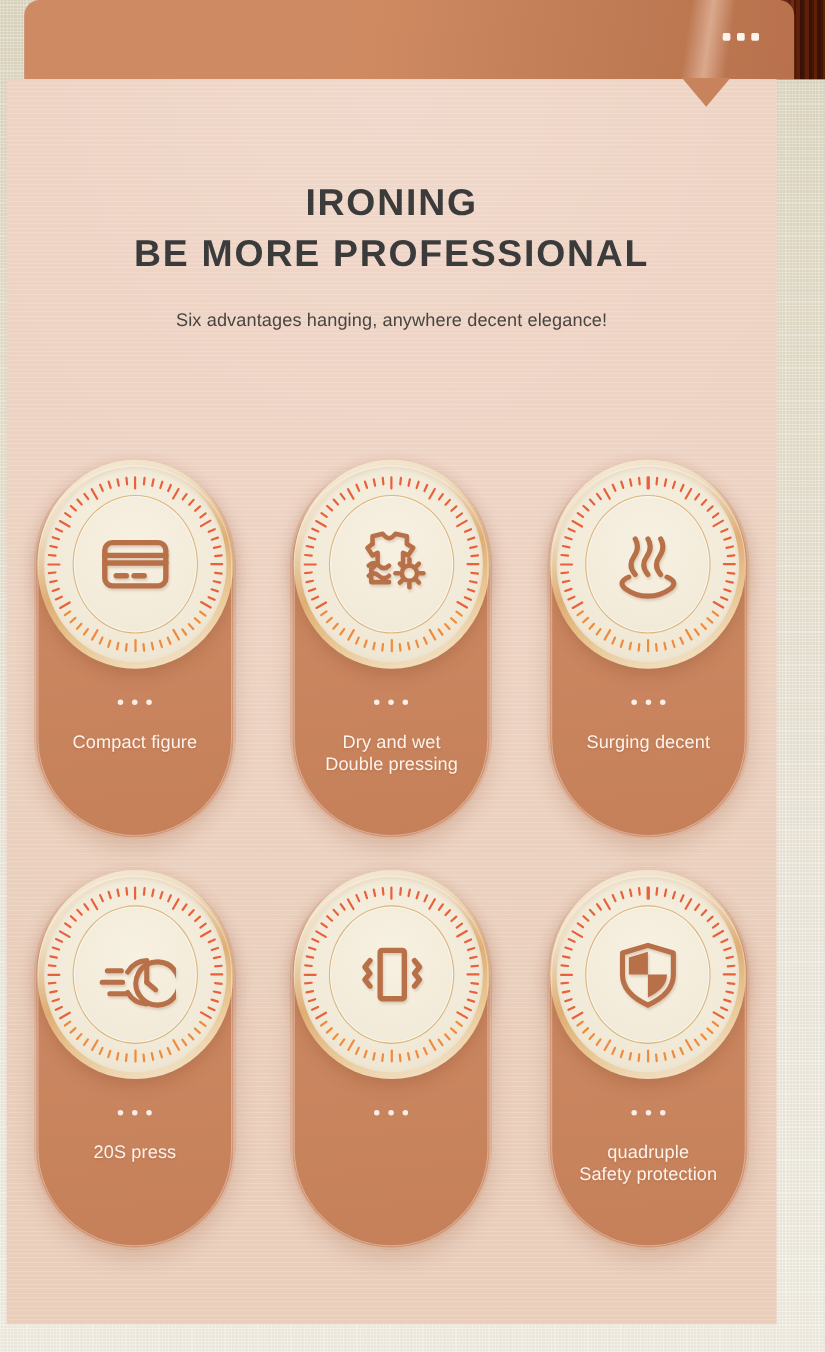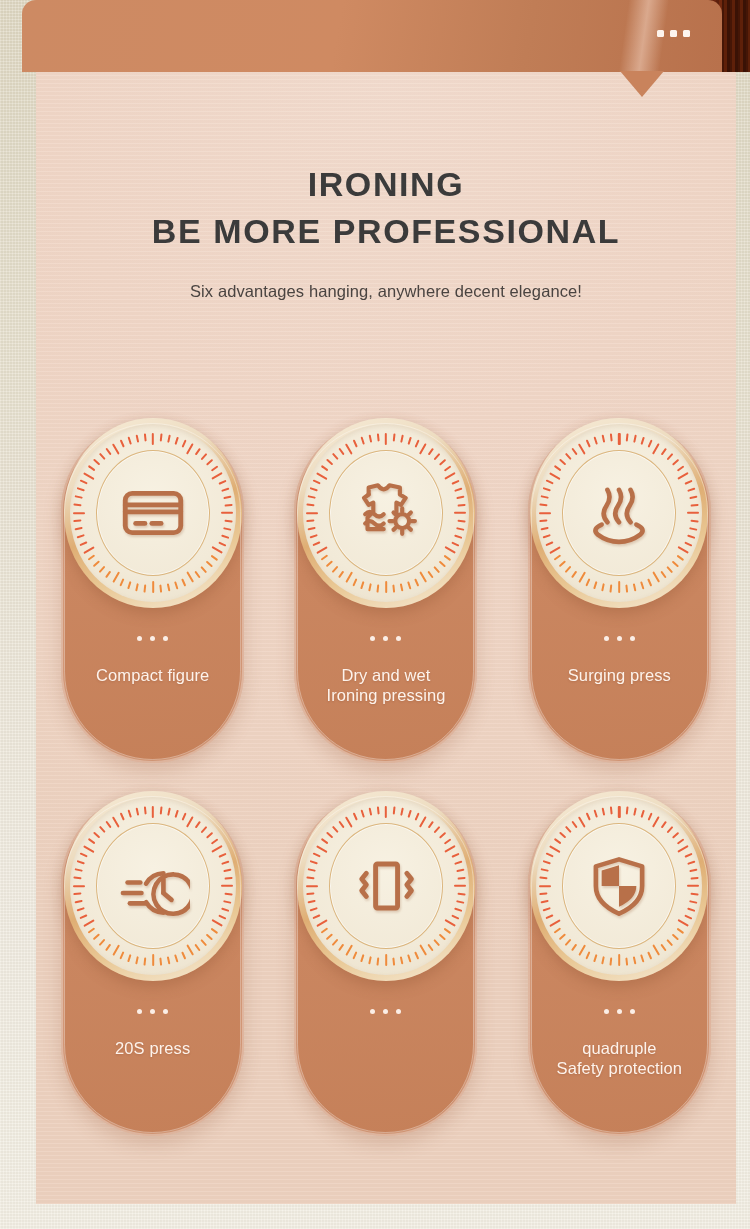--- a/index.html
+++ b/index.html
@@ -68,21 +68,21 @@
     position:absolute; left:620px; top:71px;
     width:0; height:0;
     border-left:22px solid transparent;
     border-right:22px solid transparent;
     border-top:26px solid #c9835c;
     z-index:4;
   }
 
   
   .page {
-    position:absolute; left:36px; top:72px; width:700px; height:1132px;
+    position:absolute; left:6px; top:72px; width:700px; height:1132px;
     background:
       radial-gradient(120% 80% at 50% 0%, #f2dbcd 0%, #f0d6c6 40%, #eed3c2 75%, #ecd0be 100%);
     overflow:hidden;
   }
   .page:before { 
     content:""; position:absolute; inset:0;
     background-image:
       repeating-linear-gradient(0deg, rgba(255,255,255,.10) 0 1px, rgba(0,0,0,.012) 1px 4px);
     pointer-events:none;
   }
@@ -389,21 +389,21 @@
             </div>
           </div>
         </div>
         <div class="dots">
           <i></i>
           <i></i>
           <i></i>
         </div>
         <div class="caption">
           <span>Dry and wet</span>
-          <span class="l2">Ironing pressing</span>
+          <span class="l2">Double pressing</span>
         </div>
       </div>
 
       <div class="card">
         <div class="dial">
           <div class="dial-outer"></div>
           <div class="dial-face">
             <div class="ticks">
                 <i class="major" style="transform: translate(-50%, 0px) rotate(0deg) translateY(-80px);"></i>
                 <i style="transform: translate(-50%, 0px) rotate(6deg) translateY(-80px);"></i>
@@ -476,21 +476,21 @@
               </svg>
             </div>
           </div>
         </div>
         <div class="dots">
           <i></i>
           <i></i>
           <i></i>
         </div>
         <div class="caption">
-          <span>Surging press</span>
+          <span>Surging decent</span>
           <span class="l2"></span>
         </div>
       </div>
 
       <div class="card">
         <div class="dial">
           <div class="dial-outer"></div>
           <div class="dial-face">
             <div class="ticks">
                 <i class="major" style="transform: translate(-50%, 0px) rotate(0deg) translateY(-80px);"></i>

